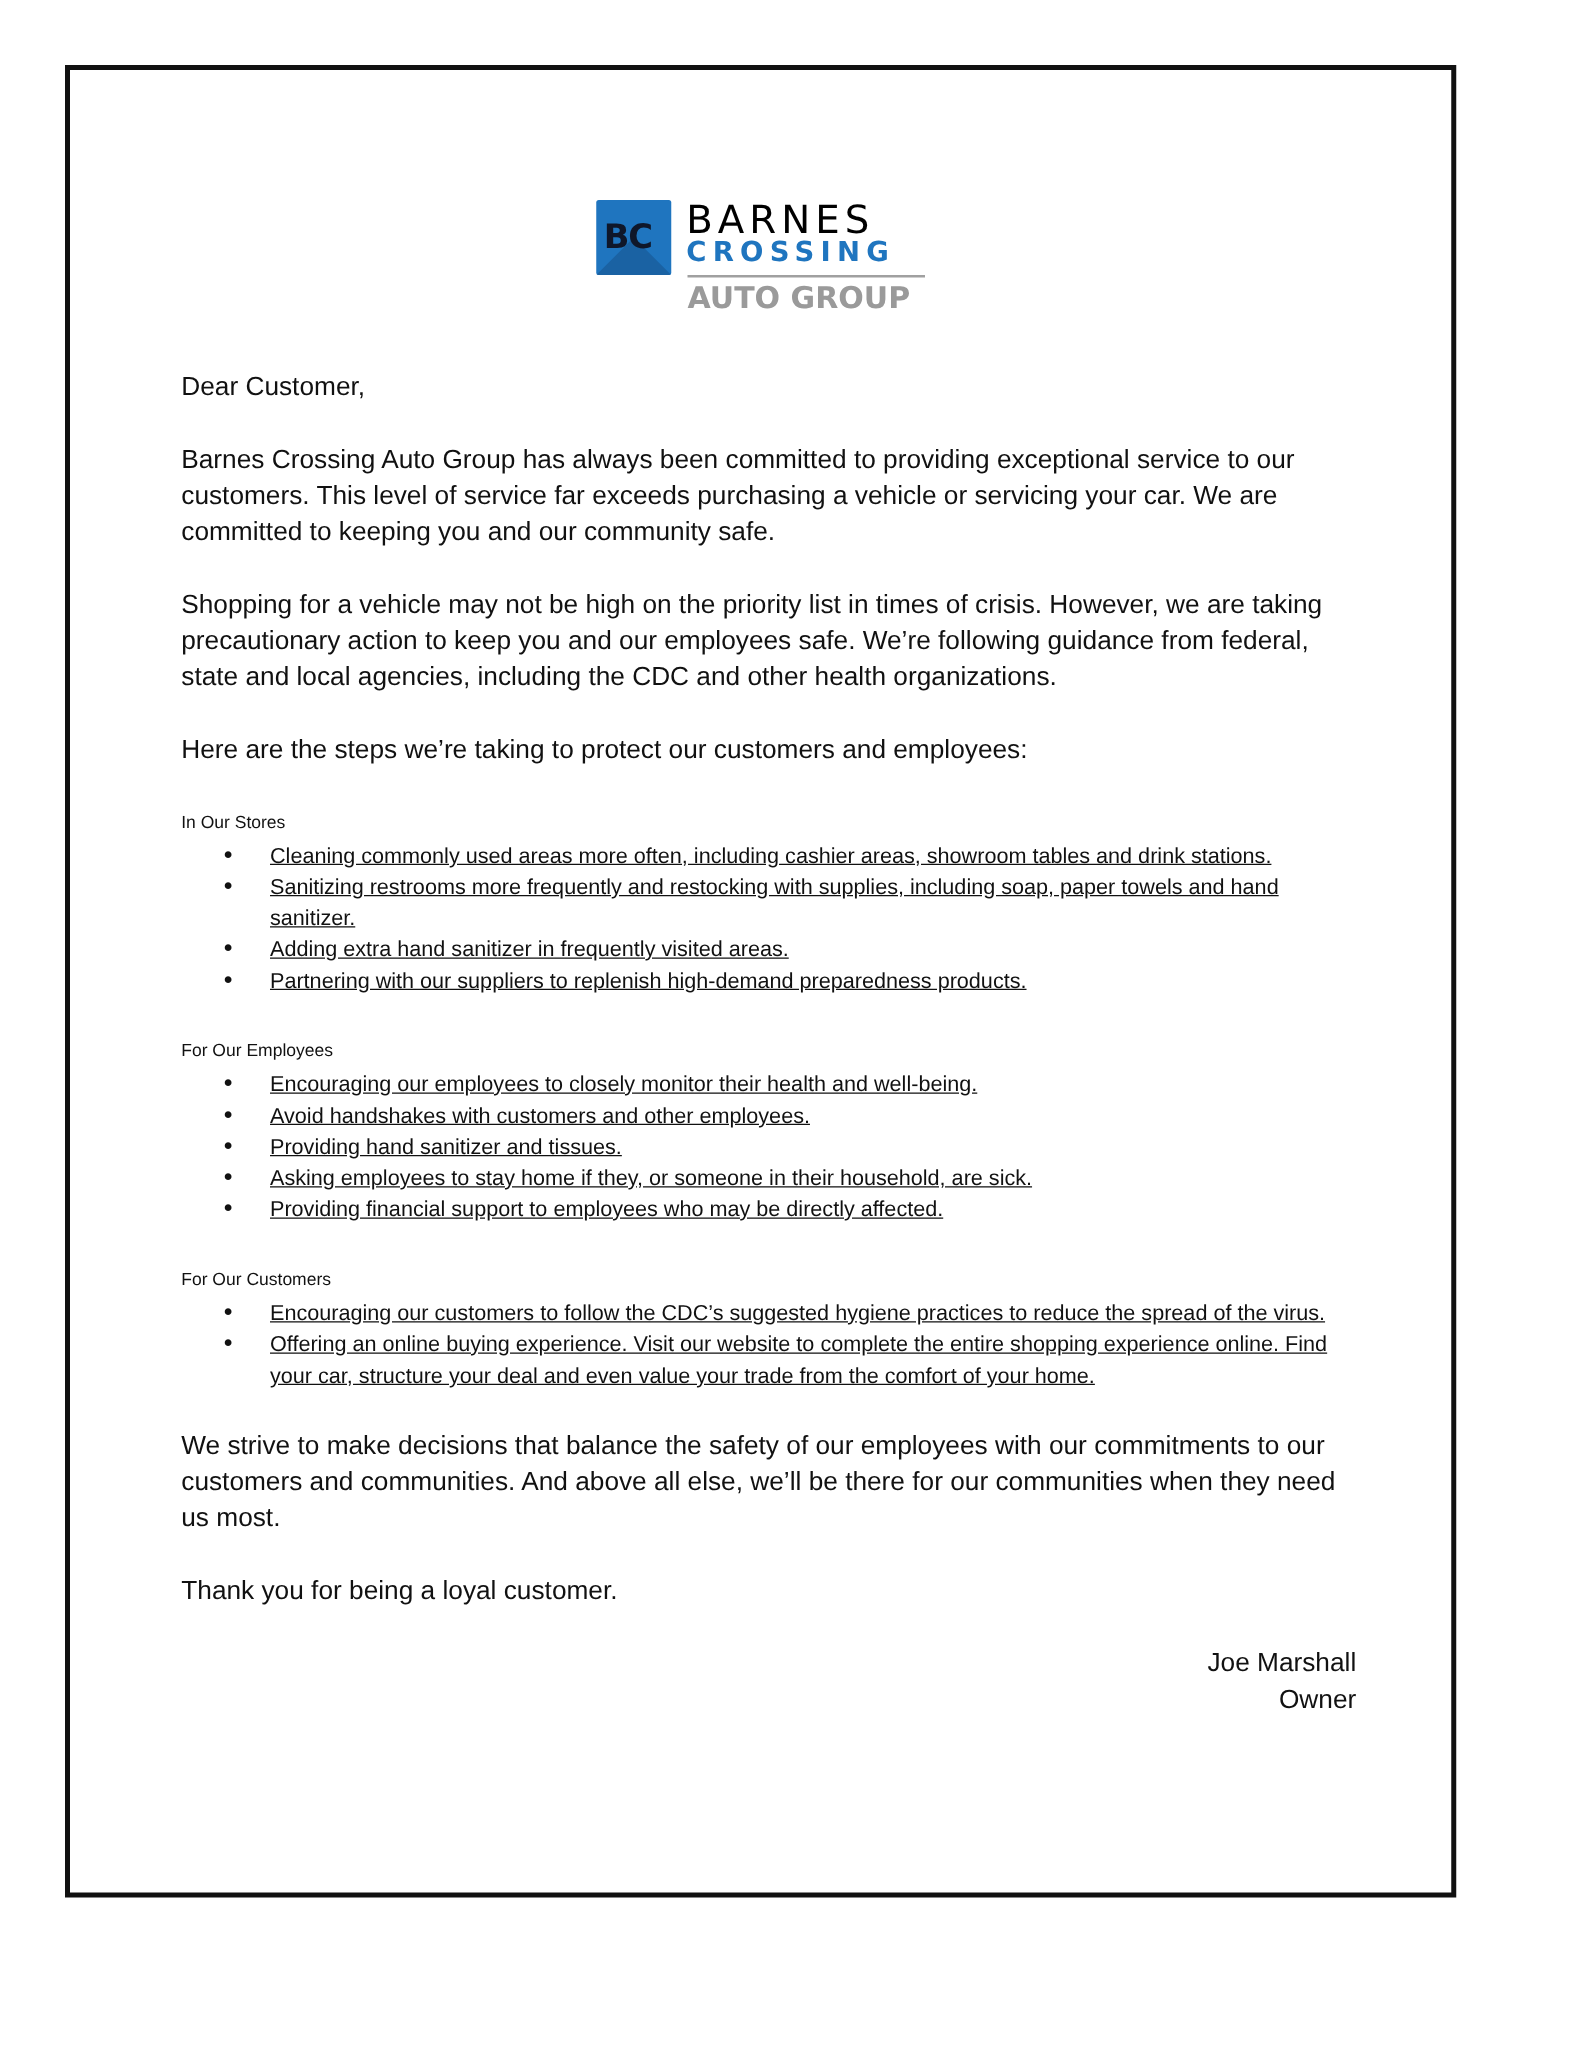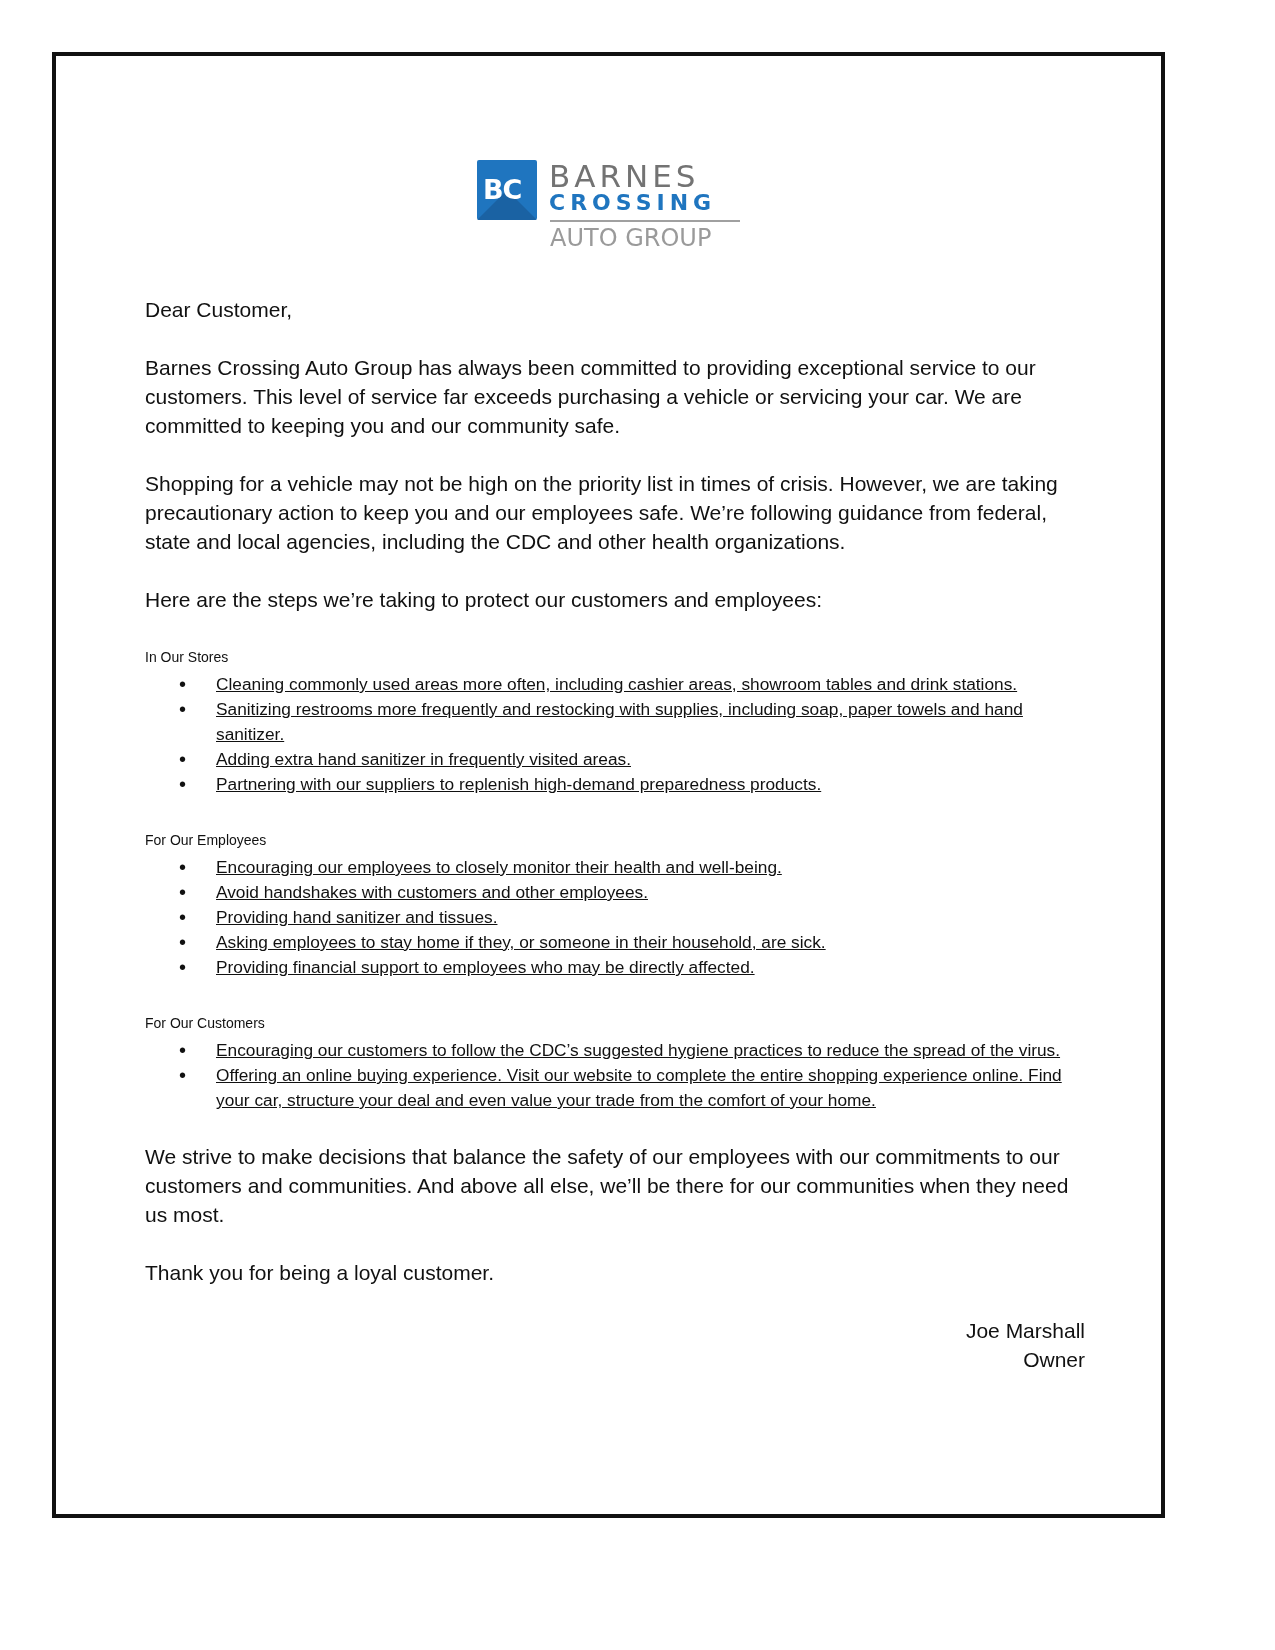--- a/index.html
+++ b/index.html
@@ -1,25 +1,25 @@
 <!DOCTYPE html>
 <html><head>
 <meta charset="utf-8">
 <style>
   html, body { margin:0; padding:0; background:#fff; }
   body { width:1275px; height:1650px; position:relative; font-family:"Liberation Sans", sans-serif; color:#111; }
   .frame { position:absolute; left:52px; top:52px; width:1113px; height:1466px; border:4px solid #111; box-sizing:border-box; }
   .logo { position:absolute; left:477px; top:160px; width:270px; height:100px; }
   .logo-box { position:absolute; left:0; top:0; width:60px; height:60px; background:#1f75bf; border-radius:2px; overflow:hidden; }
   .logo-box::after { content:""; position:absolute; left:30px; top:30px; width:60px; height:60px; background:#1a62a3; transform:rotate(45deg); transform-origin:0 0; }
-  .logo-box span { position:absolute; left:6px; top:14px; font-family:"DejaVu Sans", sans-serif; font-weight:bold; font-size:27px; color:#ffffff; z-index:1; letter-spacing:-1px; }
-  .logo-barnes { position:absolute; left:72px; top:0; font-family:"DejaVu Sans", sans-serif; font-size:31px; color:#737373; letter-spacing:4px; line-height:32px; }
+  .logo-box span { position:absolute; left:6px; top:14px; font-family:"DejaVu Sans", sans-serif; font-weight:bold; font-size:27px; color:#0f172a; z-index:1; letter-spacing:-1px; }
+  .logo-barnes { position:absolute; left:72px; top:0; font-family:"DejaVu Sans", sans-serif; font-size:31px; color:#000000; letter-spacing:4px; line-height:32px; }
   .logo-crossing { position:absolute; left:72px; top:31px; font-family:"DejaVu Sans", sans-serif; font-size:22px; color:#1f75bf; letter-spacing:5px; line-height:24px;font-weight:bold; }
   .logo-rule { position:absolute; left:73px; top:60px; width:190px; height:2px; background:#a0a0a0; }
-  .logo-auto { position:absolute; left:73px; top:64px; font-family:"DejaVu Sans", sans-serif; font-weight:normal; font-size:24px; color:#9a9a9a; line-height:28px; }
+  .logo-auto { position:absolute; left:73px; top:64px; font-family:"DejaVu Sans", sans-serif; font-weight:bold; font-size:24px; color:#9a9a9a; line-height:28px; }
   .body { position:absolute; left:145px; top:295px; width:940px; font-size:21px; line-height:29px; }
   .body p { margin:0 0 29px 0; }
   .section-title { margin:0; font-size:14px; line-height:29px; }
   ul { margin:0 0 29px 0; padding:0; list-style:none; }
   ul li { position:relative; padding-left:71px; font-size:17.3px; line-height:25px;text-decoration:underline; }
   ul li::before { content:"\2022"; position:absolute; left:34px; top:0; font-size:20px; }
   .sig { margin:0;text-align:right; }
 </style>
 </head>
 <body>

